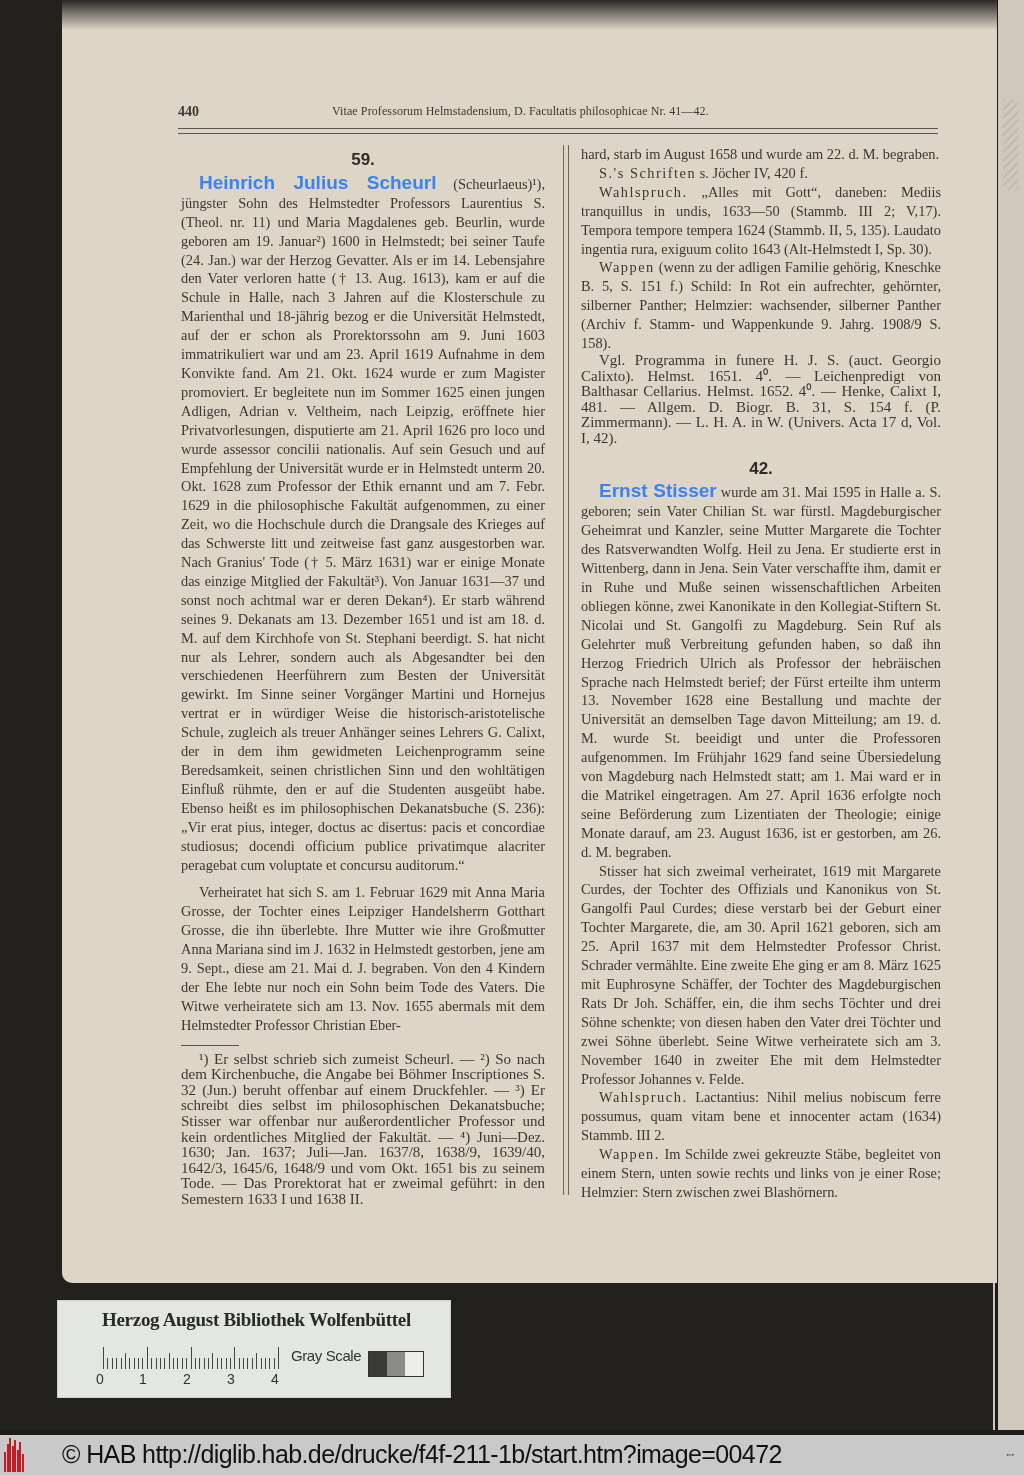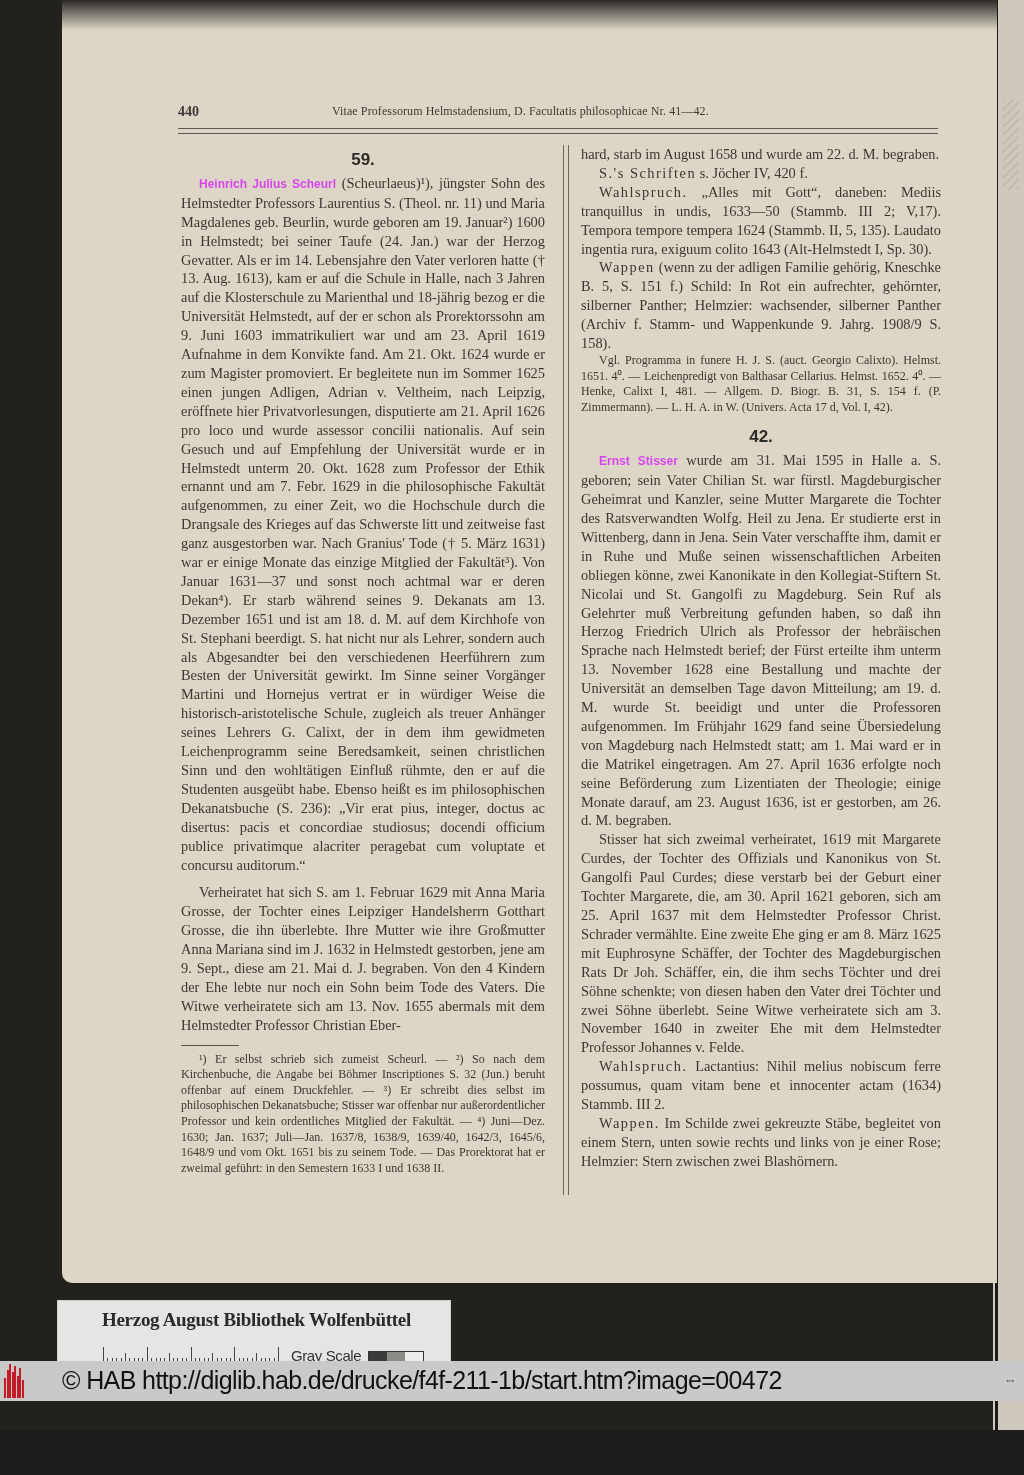--- a/index.html
+++ b/index.html
@@ -26,40 +26,40 @@
   .header-rule { position:absolute; left:178px; top:128px; width:760px; height:4px; border-top:1px solid #5a5750; border-bottom:1px solid #5a5750; }
 
   .col { position:absolute; font-family:"Liberation Serif", serif; color:#3a3833; font-size:14.4px; line-height:18.9px; text-align:justify; }
   .col-left { left:181px; top:147px; width:364px; }
   .col-right { left:581px; top:145px; width:360px; }
   .col-divider { position:absolute; left:563px; top:145px; width:4px; height:1050px; border-left:1px solid #6b675f; border-right:1px solid #6b675f; }
 
   .entry-num { text-align:center; font-weight:bold; font-size:17px; margin:4px 0 4px 0; color:#2e2c28; font-family:"Liberation Sans", sans-serif; }
   p { margin:0; text-indent:18px; }
   p.noindent { text-indent:0; }
-  .name { font-weight:bold; font-family:"Liberation Sans", sans-serif; font-size:12px; color:#d946ef; }
+  .name { font-weight:bold; font-family:"Liberation Sans", sans-serif; font-size:19px; color:#3b82f6; }
   .spaced { letter-spacing:1.5px; }
-  .small { font-size:12px; line-height:15.6px; }
+  .small { font-size:15px; line-height:15.6px; }
   .gap { height:9px; }
   .footrule { width:58px; height:1px; background:#555; margin:10px 0 6px 0; }
 
   .target {
     position:absolute; left:57px; top:1300px; width:392px; height:96px;
     background:#e4e6e3; border:1px solid #cfcfcb;
   }
   .target-title { position:absolute; left:44px; top:8px; font-family:"Liberation Serif", serif; font-weight:bold; font-size:19px; color:#2a2a2a; white-space:nowrap; letter-spacing:-0.3px; }
   .ruler { position:absolute; left:45px; top:46px; width:175px; height:22px; }
   .tick { position:absolute; bottom:0; width:1px; background:#444; }
   .ruler-labels { position:absolute; left:38px; top:70px; width:200px; height:18px; font-family:"Liberation Sans", sans-serif; font-size:14px; color:#333; }
   .ruler-labels span { position:absolute; top:0; }
   .gray-label { position:absolute; left:233px; top:46px; font-family:"Liberation Sans", sans-serif; font-size:15px; color:#333; letter-spacing:-0.4px; }
   .gray-swatch { position:absolute; left:310px; top:50px; width:54px; height:24px; border:1px solid #333; display:flex; }
   .gray-swatch div { flex:1; }
 
-  .footer-bar { position:absolute; left:0; top:1361px; width:1024px; height:40px; background:#c9c9c9; }
+  .footer-bar { position:absolute; left:0; top:1435px; width:1024px; height:40px; background:#c9c9c9; }
   .logo { position:absolute; left:4px; top:3px; width:20px; height:34px; }
   .logo i { position:absolute; bottom:0; width:2px; background:#c41c26; }
   .copyright { position:absolute; left:62px; top:5px; font-family:"Liberation Sans", sans-serif; font-size:25px; color:#111; white-space:nowrap; letter-spacing:-0.6px; }
   .corner-mark { position:absolute; right:10px; top:16px; font-family:"Liberation Sans", sans-serif; font-size:7px; color:#555; }
 </style>
 </head>
 <body>
 
 <div class="scan-bg"></div>
 <div class="right-edge">

